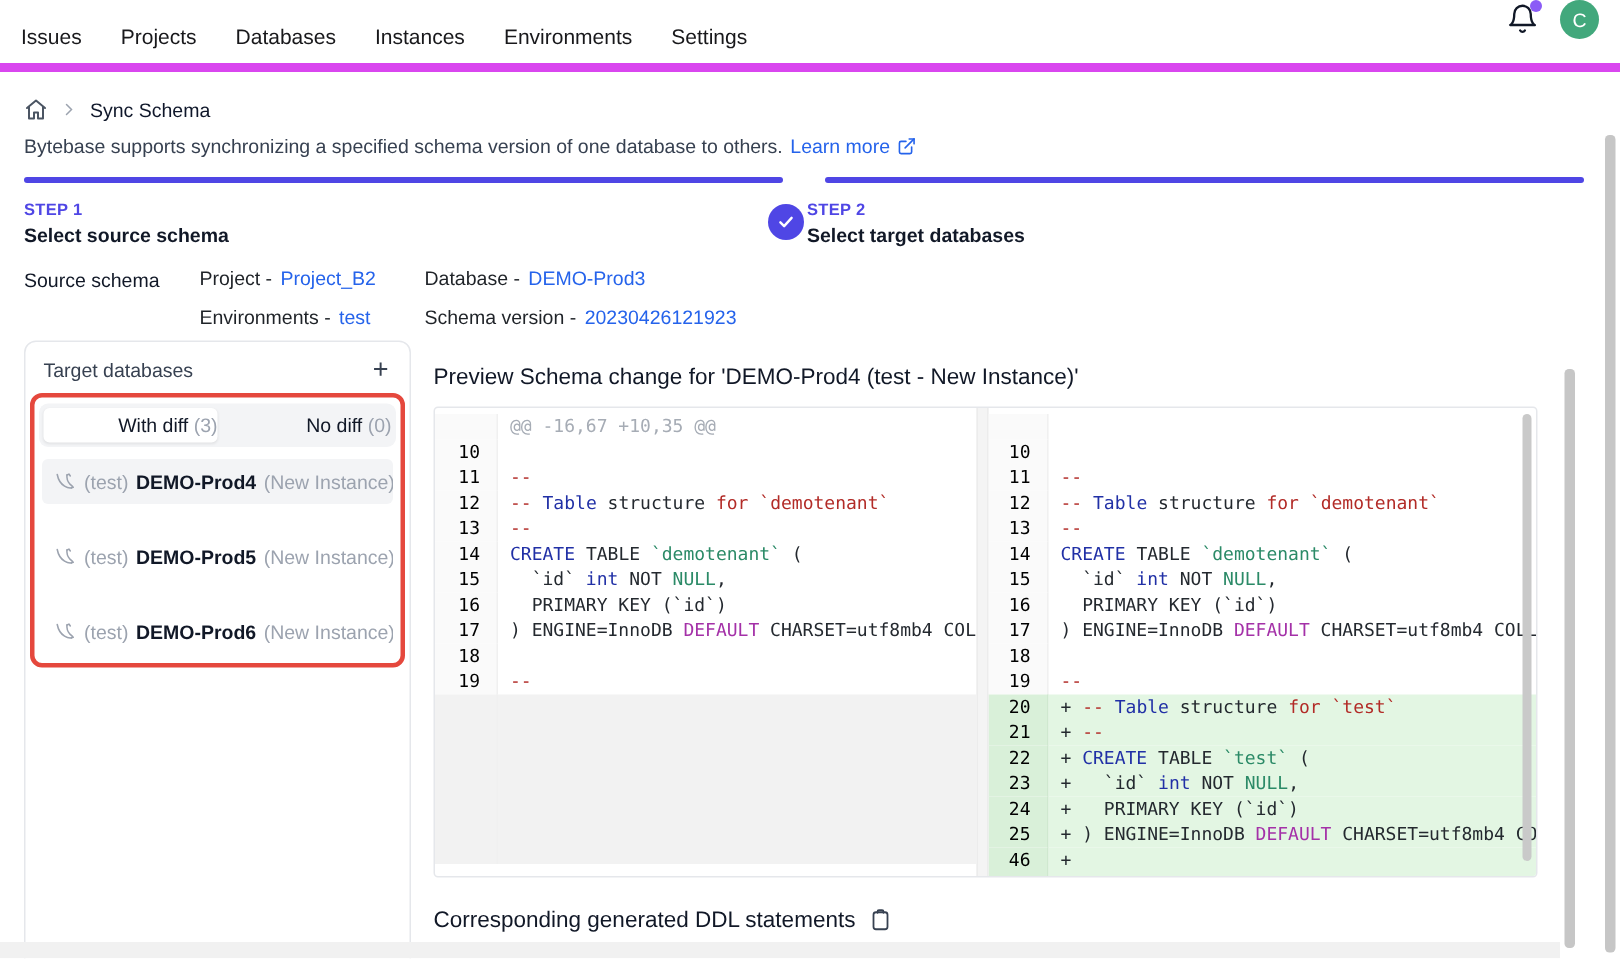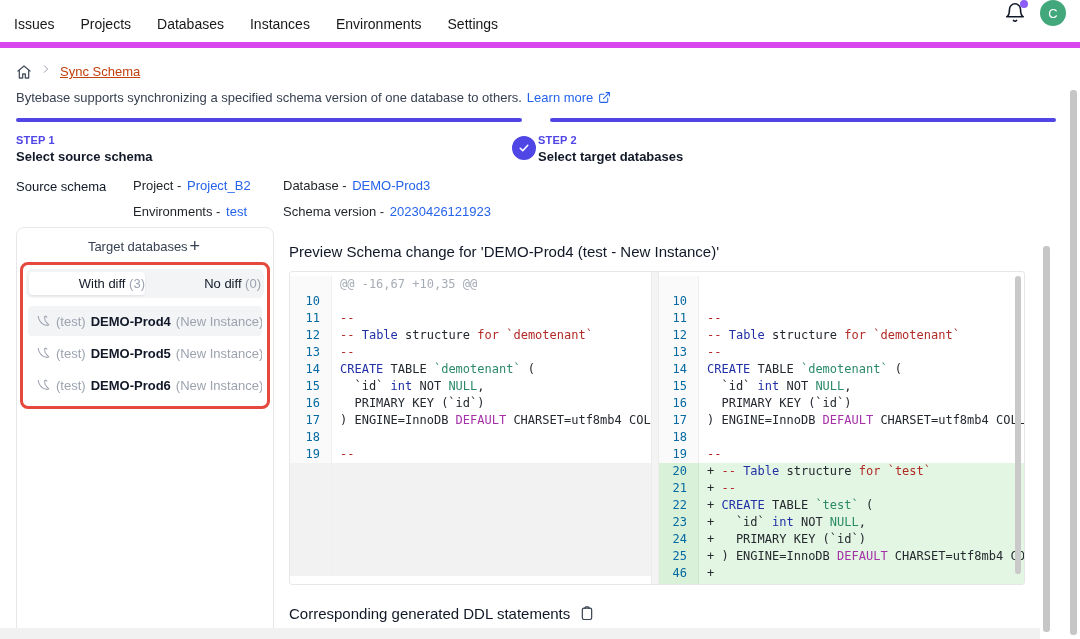--- a/index.html
+++ b/index.html
@@ -15,21 +15,21 @@
   
   .topnav{height:48px;border-bottom:6px solid #d946ef;display:flex;align-items:flex-start;padding:0 14px;}
   .nav-items{display:flex;gap:26px;font-size:14px;color:#18181b;}
   .nav-item{cursor:pointer;line-height:48px;}
   .topnav-right{margin-left:auto;display:flex;align-items:center;gap:14px;}
   .bell-wrap{position:relative;width:22px;height:22px;}
   .bell-dot{position:absolute;top:-2px;right:-2px;width:8px;height:8px;border-radius:50%;background:var(--badge-purple);}
   .avatar{width:26px;height:26px;border-radius:50%;background:var(--avatar-green);color:#fff;font-size:13px;display:flex;align-items:center;justify-content:center;}
 
   
-  .breadcrumb{margin:16px 0 0 16px;display:flex;align-items:flex-start;gap:9px;font-size:13px;color:#c2410c;height:18px;text-decoration:underline;}
+  .breadcrumb{margin:16px 0 0 16px;display:flex;align-items:center;gap:9px;font-size:13px;color:#0f172a;height:18px;}
   .crumb-sep{color:#9ca3af;}
   .intro{margin:7px 0 0 16px;font-size:13px;color:#374151;height:16px;display:flex;align-items:center;gap:5px;}
   .link{color:var(--link);cursor:pointer;}
 
   
   .bars{margin:13px 16px 0 16px;display:flex;gap:28px;}
   .bar{height:4px;border-radius:2px;background:var(--accent);width:506px;}
   .steps{margin:12px 16px 0 16px;display:flex;gap:16px;}
   .step-col{width:506px;position:relative;}
   .step-label{font-size:11px;font-weight:700;color:var(--accent);letter-spacing:.2px;}
@@ -39,44 +39,44 @@
   
   .source{margin:14px 0 0 16px;display:flex;font-size:13px;}
   .source-label{width:117px;color:#111827;padding-top:1px;}
   .source-fields{display:grid;grid-template-columns:150px auto;grid-column-gap:0;grid-row-gap:11px;}
   .src-field{white-space:nowrap;color:#1f2328;}
   .src-field .link{margin-left:2px;}
 
   
   .main{margin-top:8px;display:flex;align-items:flex-start;}
   .left-panel{margin-left:16px;width:258px;border:1px solid #e5e7eb;border-radius:8px;height:430px;flex:none;}
-  .lp-header{display:flex;align-items:center;justify-content:center;padding:10px 12px 6px 12px;}
+  .lp-header{display:flex;align-items:center;justify-content:space-between;padding:10px 12px 6px 12px;}
   .lp-title{font-size:13px;color:#374151;font-weight:500;}
   .lp-add{font-size:18px;color:#374151;line-height:16px;cursor:pointer;padding:0 2px;}
   .red-box{margin:2px 3px 0 3px;border:3px solid var(--hl-red);border-radius:8px;padding:4px 3px 6px 3px;}
   .seg{display:flex;background:#f3f4f6;border-radius:6px;padding:3px;}
   .seg-tab{flex:1;text-align:right;font-size:13px;padding:4px 0;color:#111827;border-radius:4px;cursor:pointer;}
   .seg-tab .tab-count{color:#9ca3af;}
   .seg-tab.active{background:#fff;box-shadow:0 1px 2px rgba(0,0,0,.08);font-weight:500;}
-  .db-list{margin-top:8px;display:flex;flex-direction:column;gap:2px;}
+  .db-list{margin-top:8px;display:flex;flex-direction:column;gap:20px;}
   .db-row{display:flex;align-items:center;gap:5px;height:30px;padding:0 8px;margin:0 2px;border-radius:4px;font-size:13px;cursor:pointer;white-space:nowrap;overflow:hidden;}
   .db-row.selected{background:#f3f4f6;}
   .db-env,.db-note{color:#9ca3af;}
   .db-name{color:#111827;font-weight:700;}
 
   
   .preview-col{margin-left:15px;width:736px;padding-top:16px;flex:none;}
   .preview-title{font-size:15px;color:#111827;font-weight:500;height:18px;}
   .diff-editor{margin-top:10px;position:relative;width:736px;height:314px;border:1px solid #e5e7eb;border-radius:3px;display:flex;overflow:hidden;background:#fff;}
   .pane{height:100%;overflow:hidden;display:flex;flex-direction:column;padding-top:4px;}
   .pane-left{width:361px;flex:none;}
   .sash{width:8px;flex:none;background:#f4f4f4;border-left:1px solid #ececec;border-right:1px solid #ececec;}
   .pane-right{flex:1;}
   .code-row{display:flex;height:17px;line-height:17px;flex:none;font-family:"DejaVu Sans Mono",monospace;font-size:12px;}
-  .gut{width:42px;flex:none;text-align:right;padding-right:11px;color:#0369a1;background:#fafafa;border-right:1px solid #f0f0f0;}
+  .gut{width:42px;flex:none;text-align:right;padding-right:11px;color:#000000;background:#fafafa;border-right:1px solid #f0f0f0;}
   .pane-right .gut{width:40px;}
   .cnt{flex:1;padding-left:8px;white-space:pre;overflow:hidden;color:var(--tok-tx);}
   .code-row.hdr .cnt{color:#a6acb5;}
   .code-row.add .cnt{background:var(--added-bg);}
   .code-row.add .gut{background:#d9f0d9;border-right-color:#cfe8cf;}
   .fill-row{flex:1;margin-bottom:8px;}
   .fill-row .gut,.fill-row .cnt{background:#f2f2f2;}
   .t-cm{color:var(--tok-cm);} .t-kw{color:var(--tok-kw);} .t-tl{color:var(--tok-tl);} .t-df{color:var(--tok-df);} .t-tx{color:var(--tok-tx);}
   .pane-scrollbar{position:absolute;top:4px;right:3px;width:6px;height:298px;border-radius:3px;background:#c9c9c9;}
 

